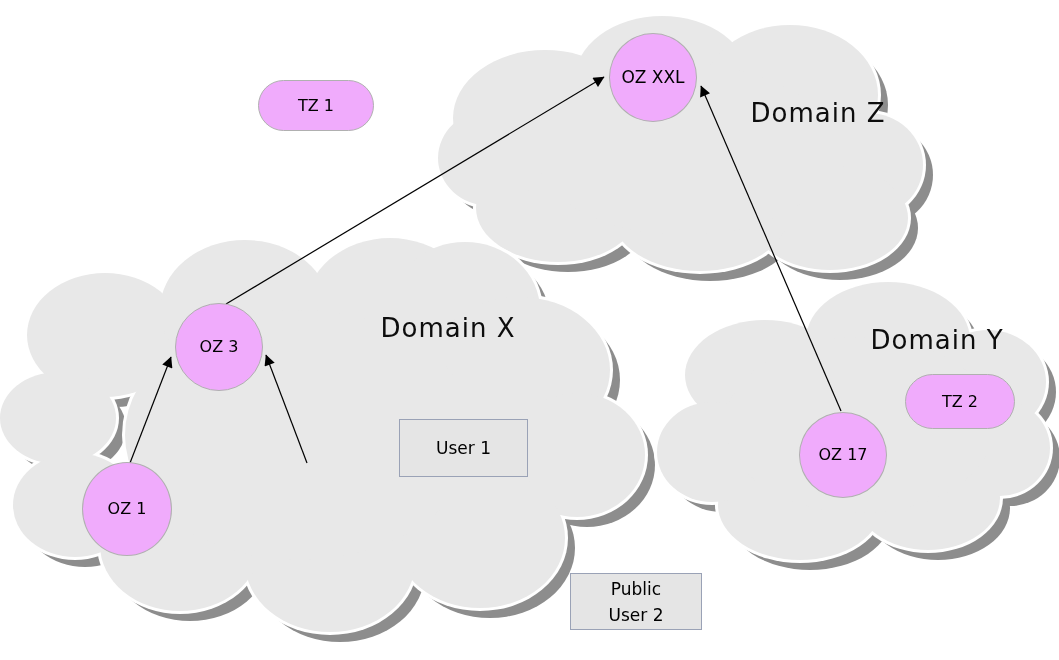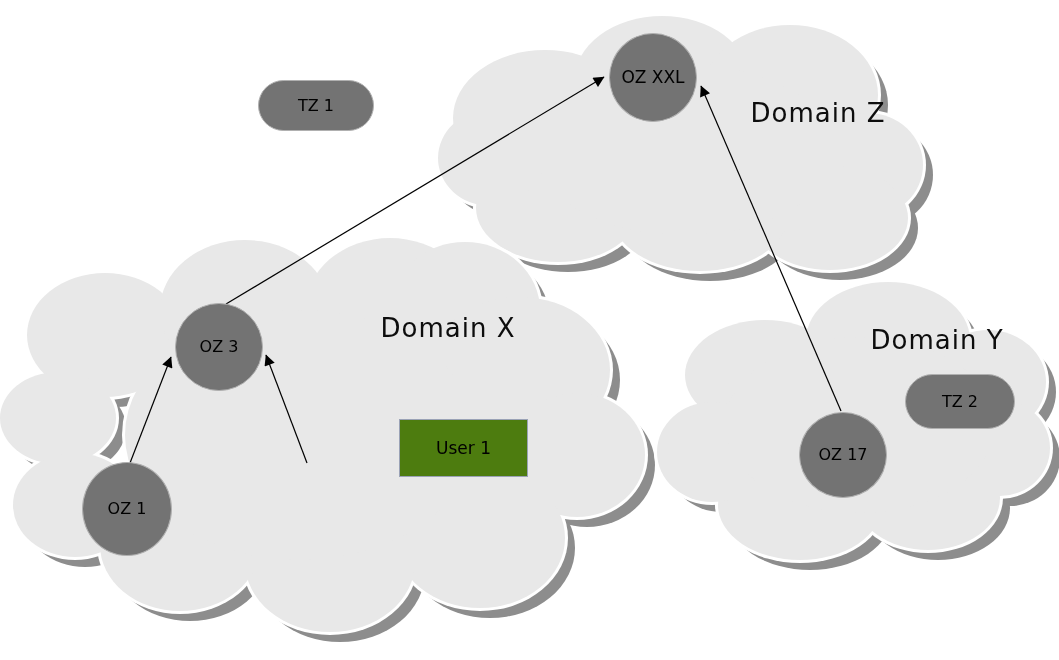--- a/index.html
+++ b/index.html
@@ -20,32 +20,32 @@
     left: 0;
     top: 0;
   }
   
   .node {
     position: absolute;
     display: flex;
     align-items: center;
     justify-content: center;
     box-sizing: border-box;
-    background: #737373;
+    background: #f0abfc;
     border: 1px solid #b0b0b0;
     color: #000000;
     font-size: 16px;
     text-align: center;
     white-space: pre-line;
     line-height: 1.45;
   }
   .circle { border-radius: 50%; }
   .pill   { border-radius: 28px; }
   .userbox {
-    background: #4d7c0f;
+    background: #e5e5e5;
     border: 1px solid #9aa2b6;
     border-radius: 0;
     font-size: 17px;
     line-height: 26px;
   }
   
   #node-oz-1   { left:  82px; top: 462px; width:  90px; height: 94px; }
   #node-oz-2   { left: 266px; top: 462px; width:  90px; height: 94px; }
   #node-oz-3   { left: 175px; top: 303px; width:  88px; height: 88px; }
   #node-oz-xxl { left: 609px; top:  33px; width:  88px; height: 89px; font-size: 17px; }
@@ -202,13 +202,15 @@
   <div class="domain-label" id="label-domain-z">Domain Z</div>
 
   <div class="node circle" id="node-oz-1">OZ 1</div>
   <div class="node circle" id="node-oz-3">OZ 3</div>
   <div class="node circle" id="node-oz-xxl">OZ XXL</div>
   <div class="node circle" id="node-oz-17">OZ 17</div>
   <div class="node pill" id="node-tz-1">TZ 1</div>
   <div class="node pill" id="node-tz-2">TZ 2</div>
 
   <div class="node userbox" id="node-user-1">User 1</div>
+  <div class="node userbox" id="node-user-2">Public
+User 2</div>
 </div>
 
 </body></html>

